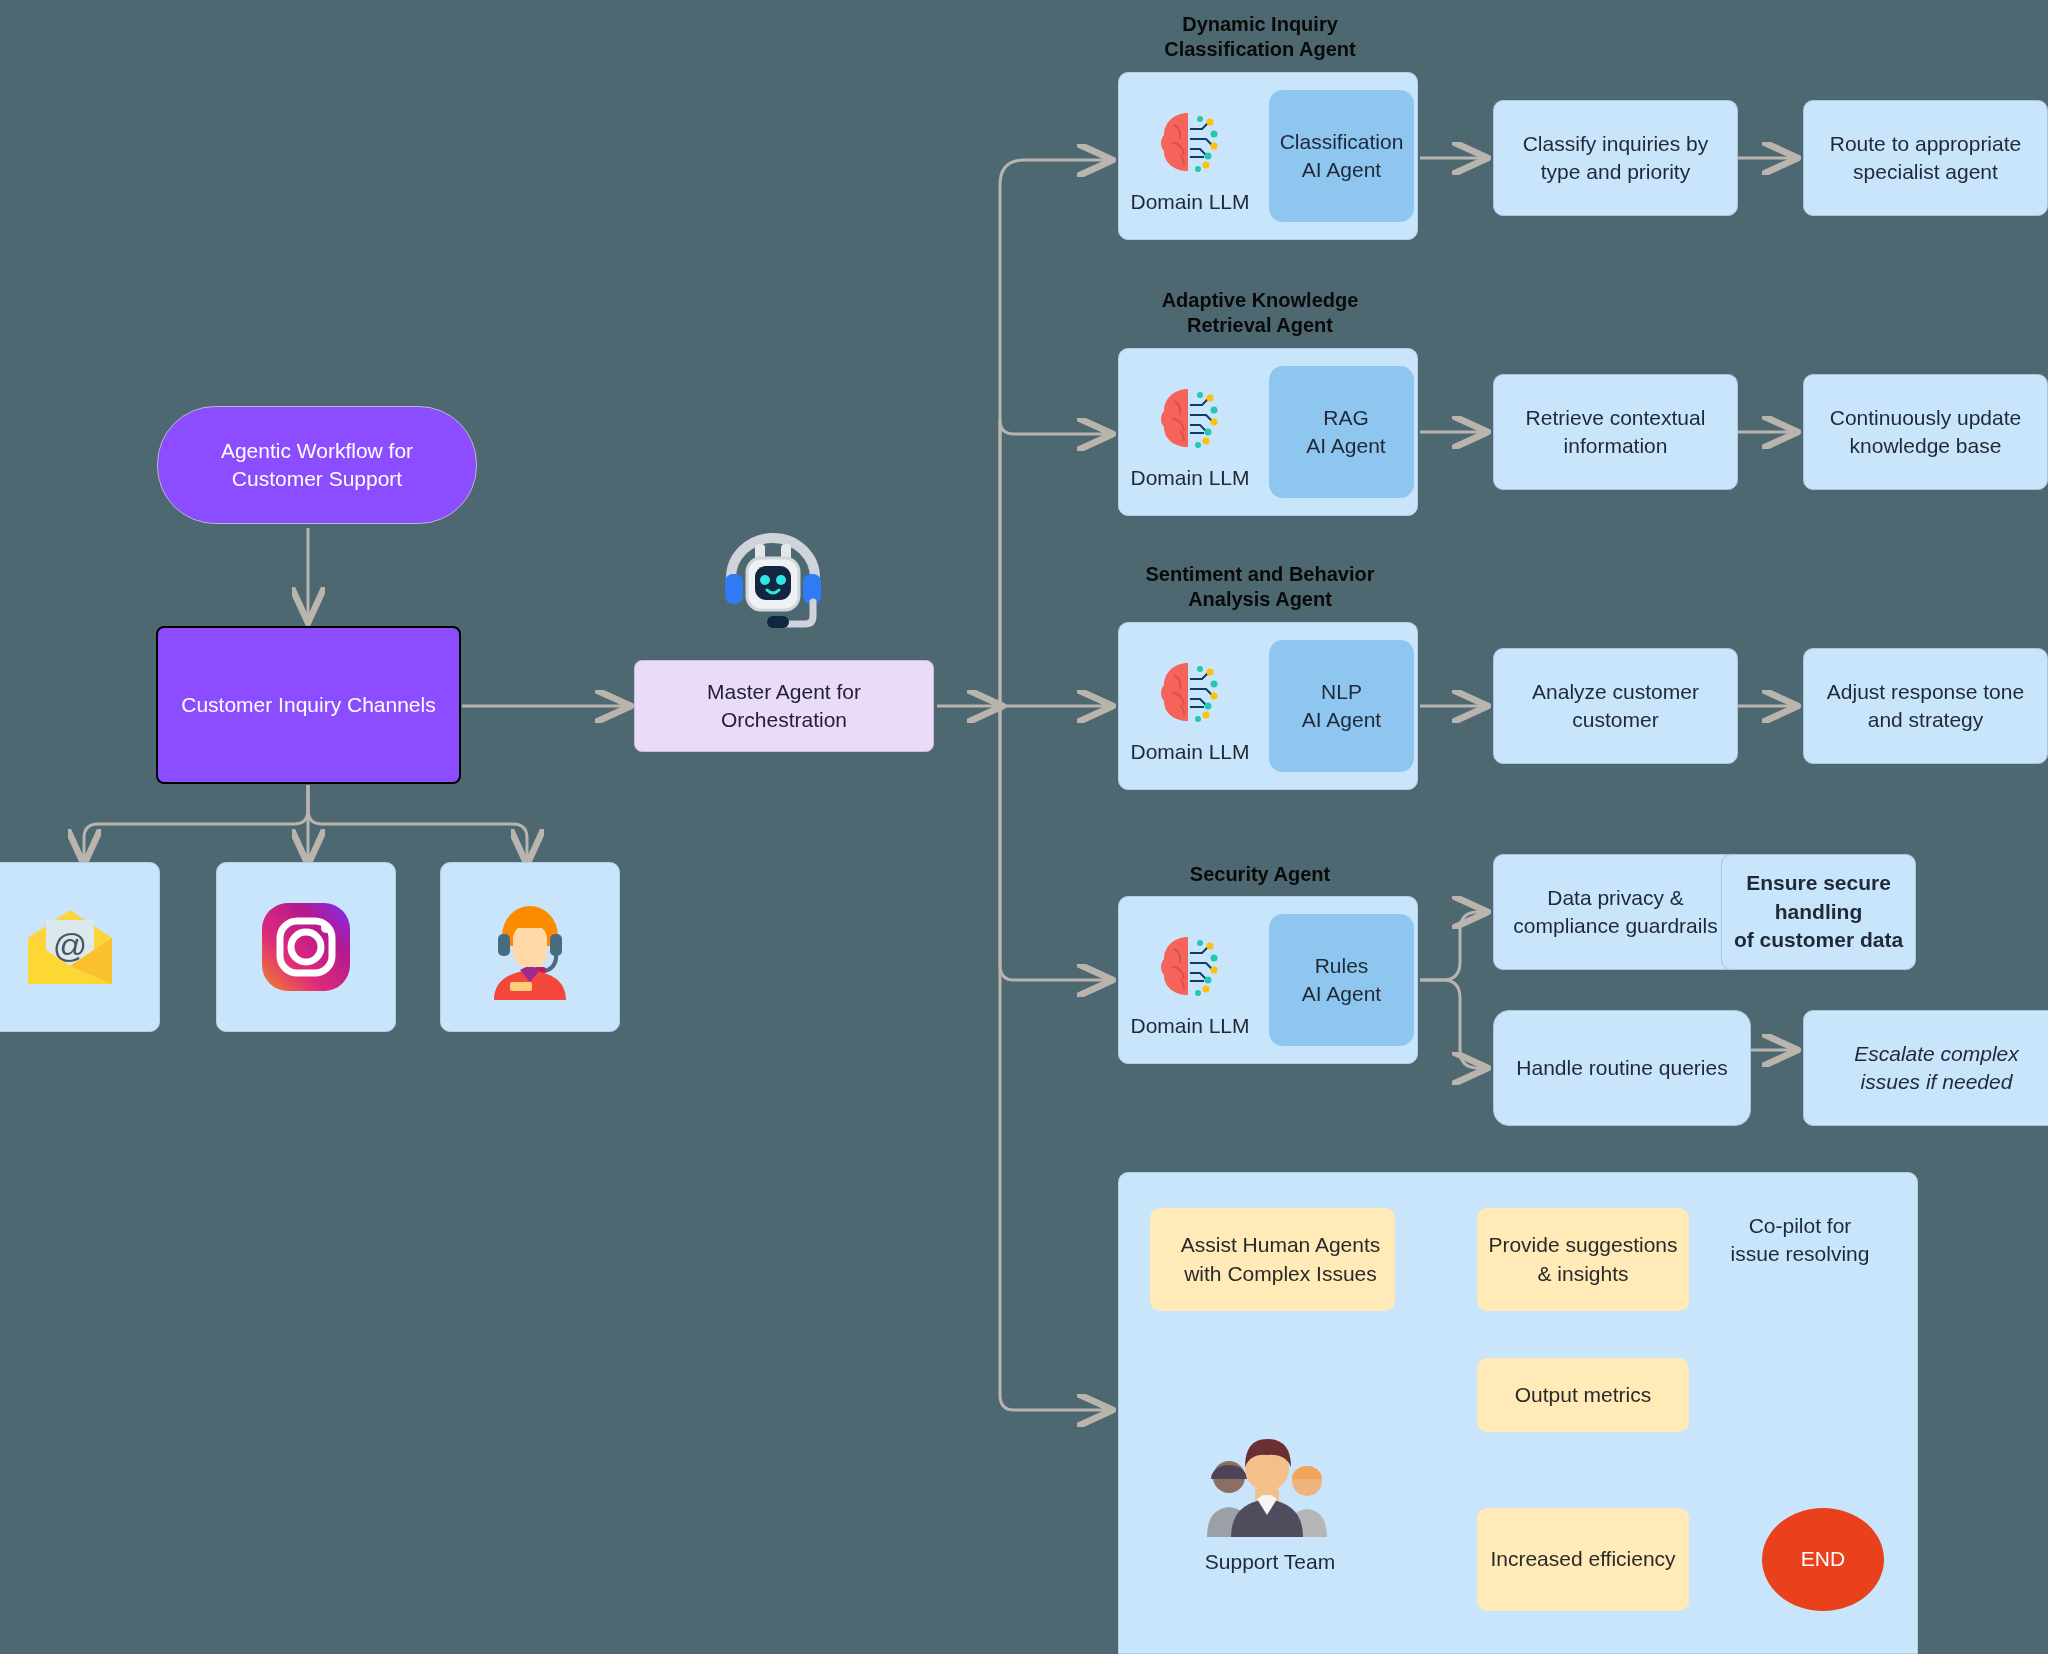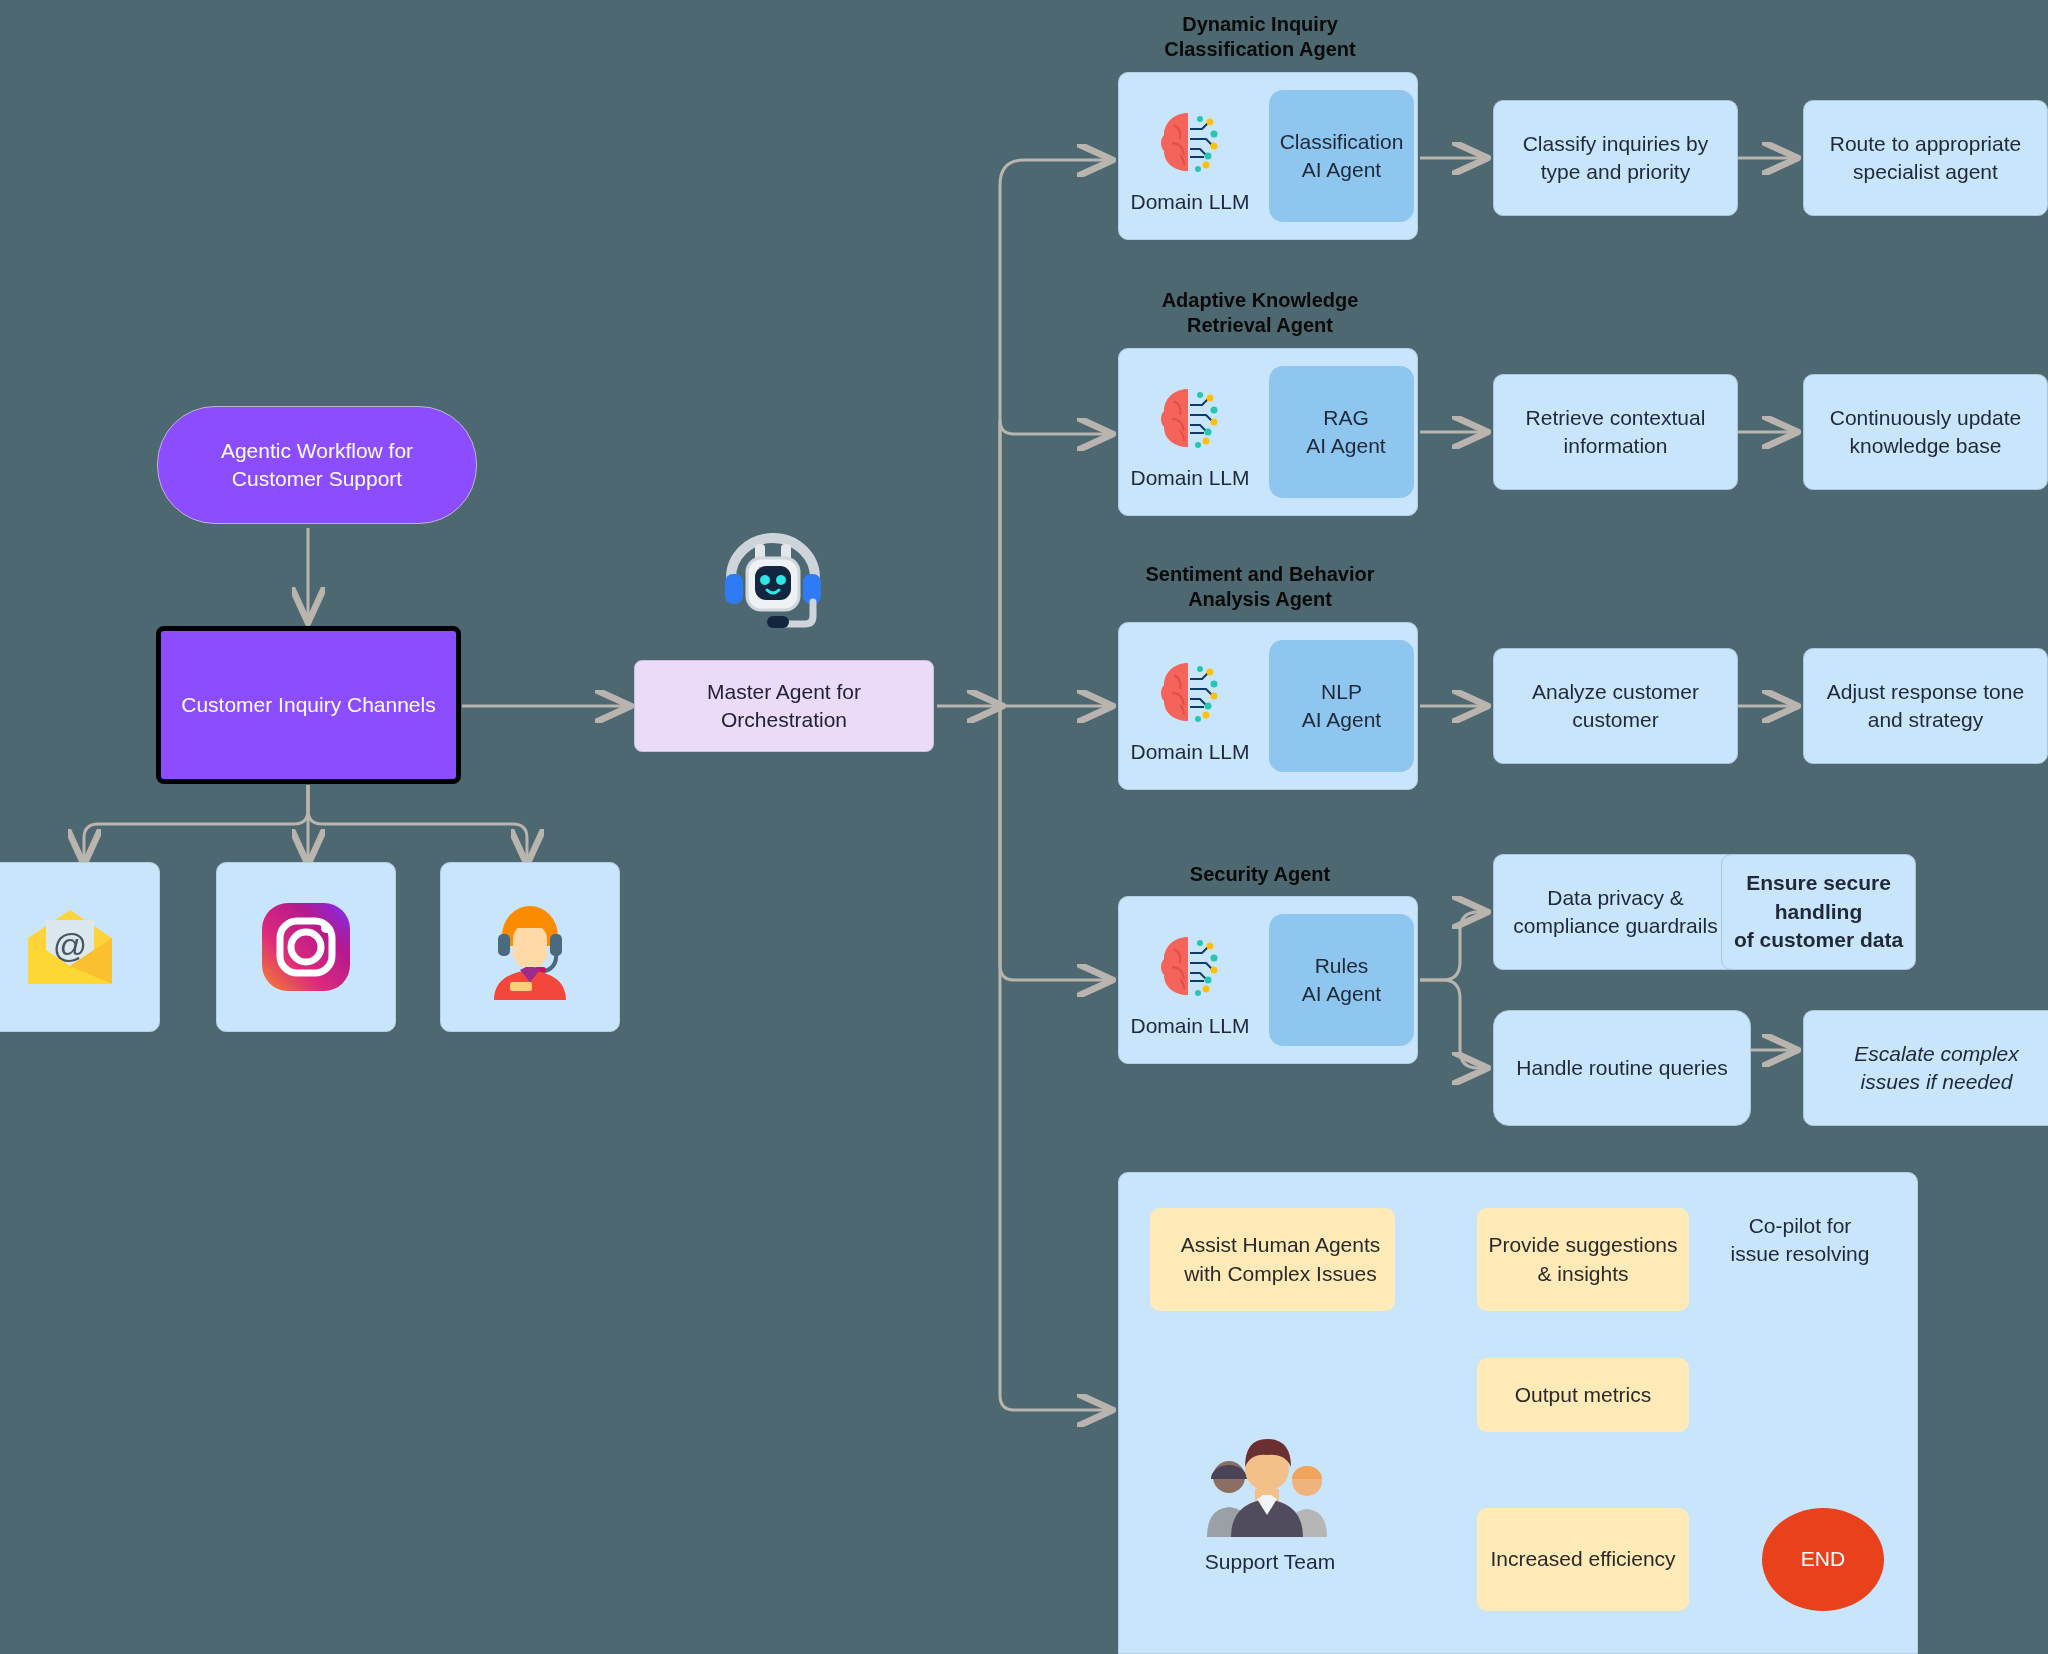--- a/index.html
+++ b/index.html
@@ -16,21 +16,21 @@
   .node{position:absolute;box-sizing:border-box;display:flex;align-items:center;justify-content:center;
         text-align:center;line-height:1.35;}
 
   
   .purple-round{
     background:#8b4dff;color:#ffffff;border-radius:58px;
     border:1px solid #b9b9c6;font-size:21px;
   }
   .purple-rect{
     background:#8b4dff;color:#ffffff;border-radius:8px;
-    border:5px solid #000000;font-size:21px;
+    border:2px solid #000000;font-size:21px;
   }
   
   .lavender{
     background:#eadcf9;color:#222233;border-radius:8px;
     border:1px solid #c9bede;font-size:21px;
   }
   
   .lblue{
     background:#c8e5fb;border-radius:10px;border:1px solid #a9c6dd;
     color:#1f2937;font-size:21px;

